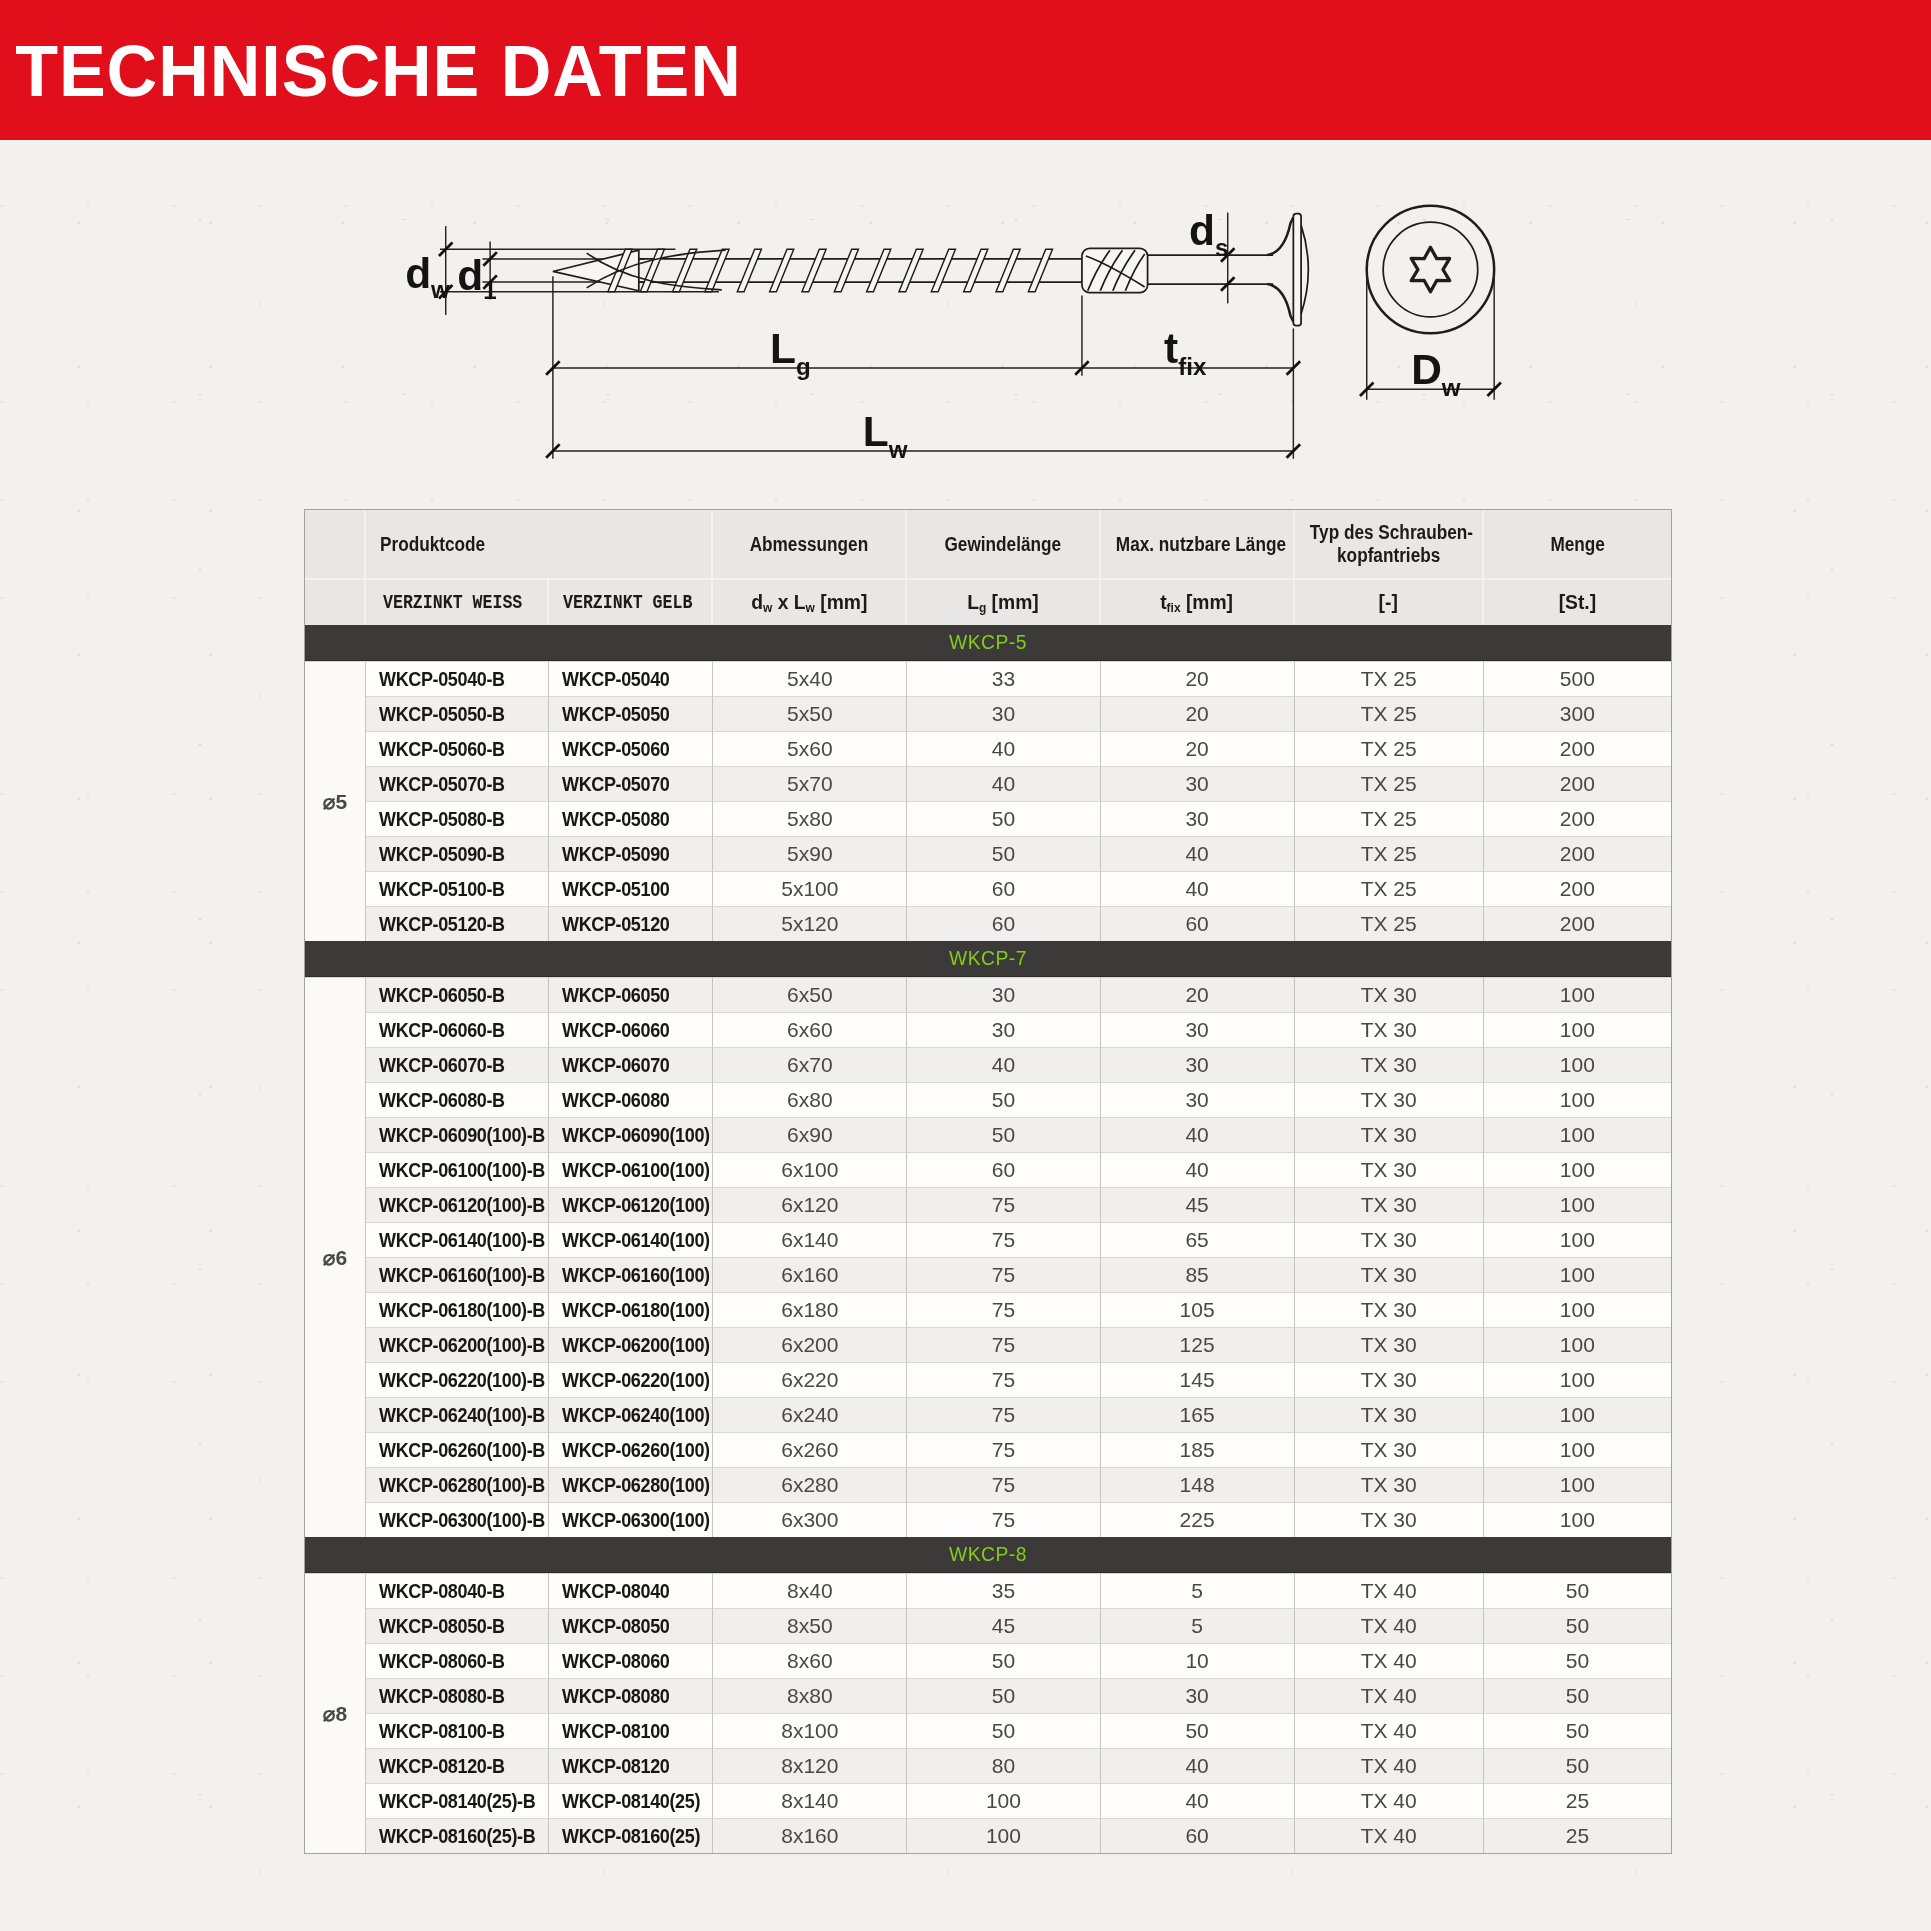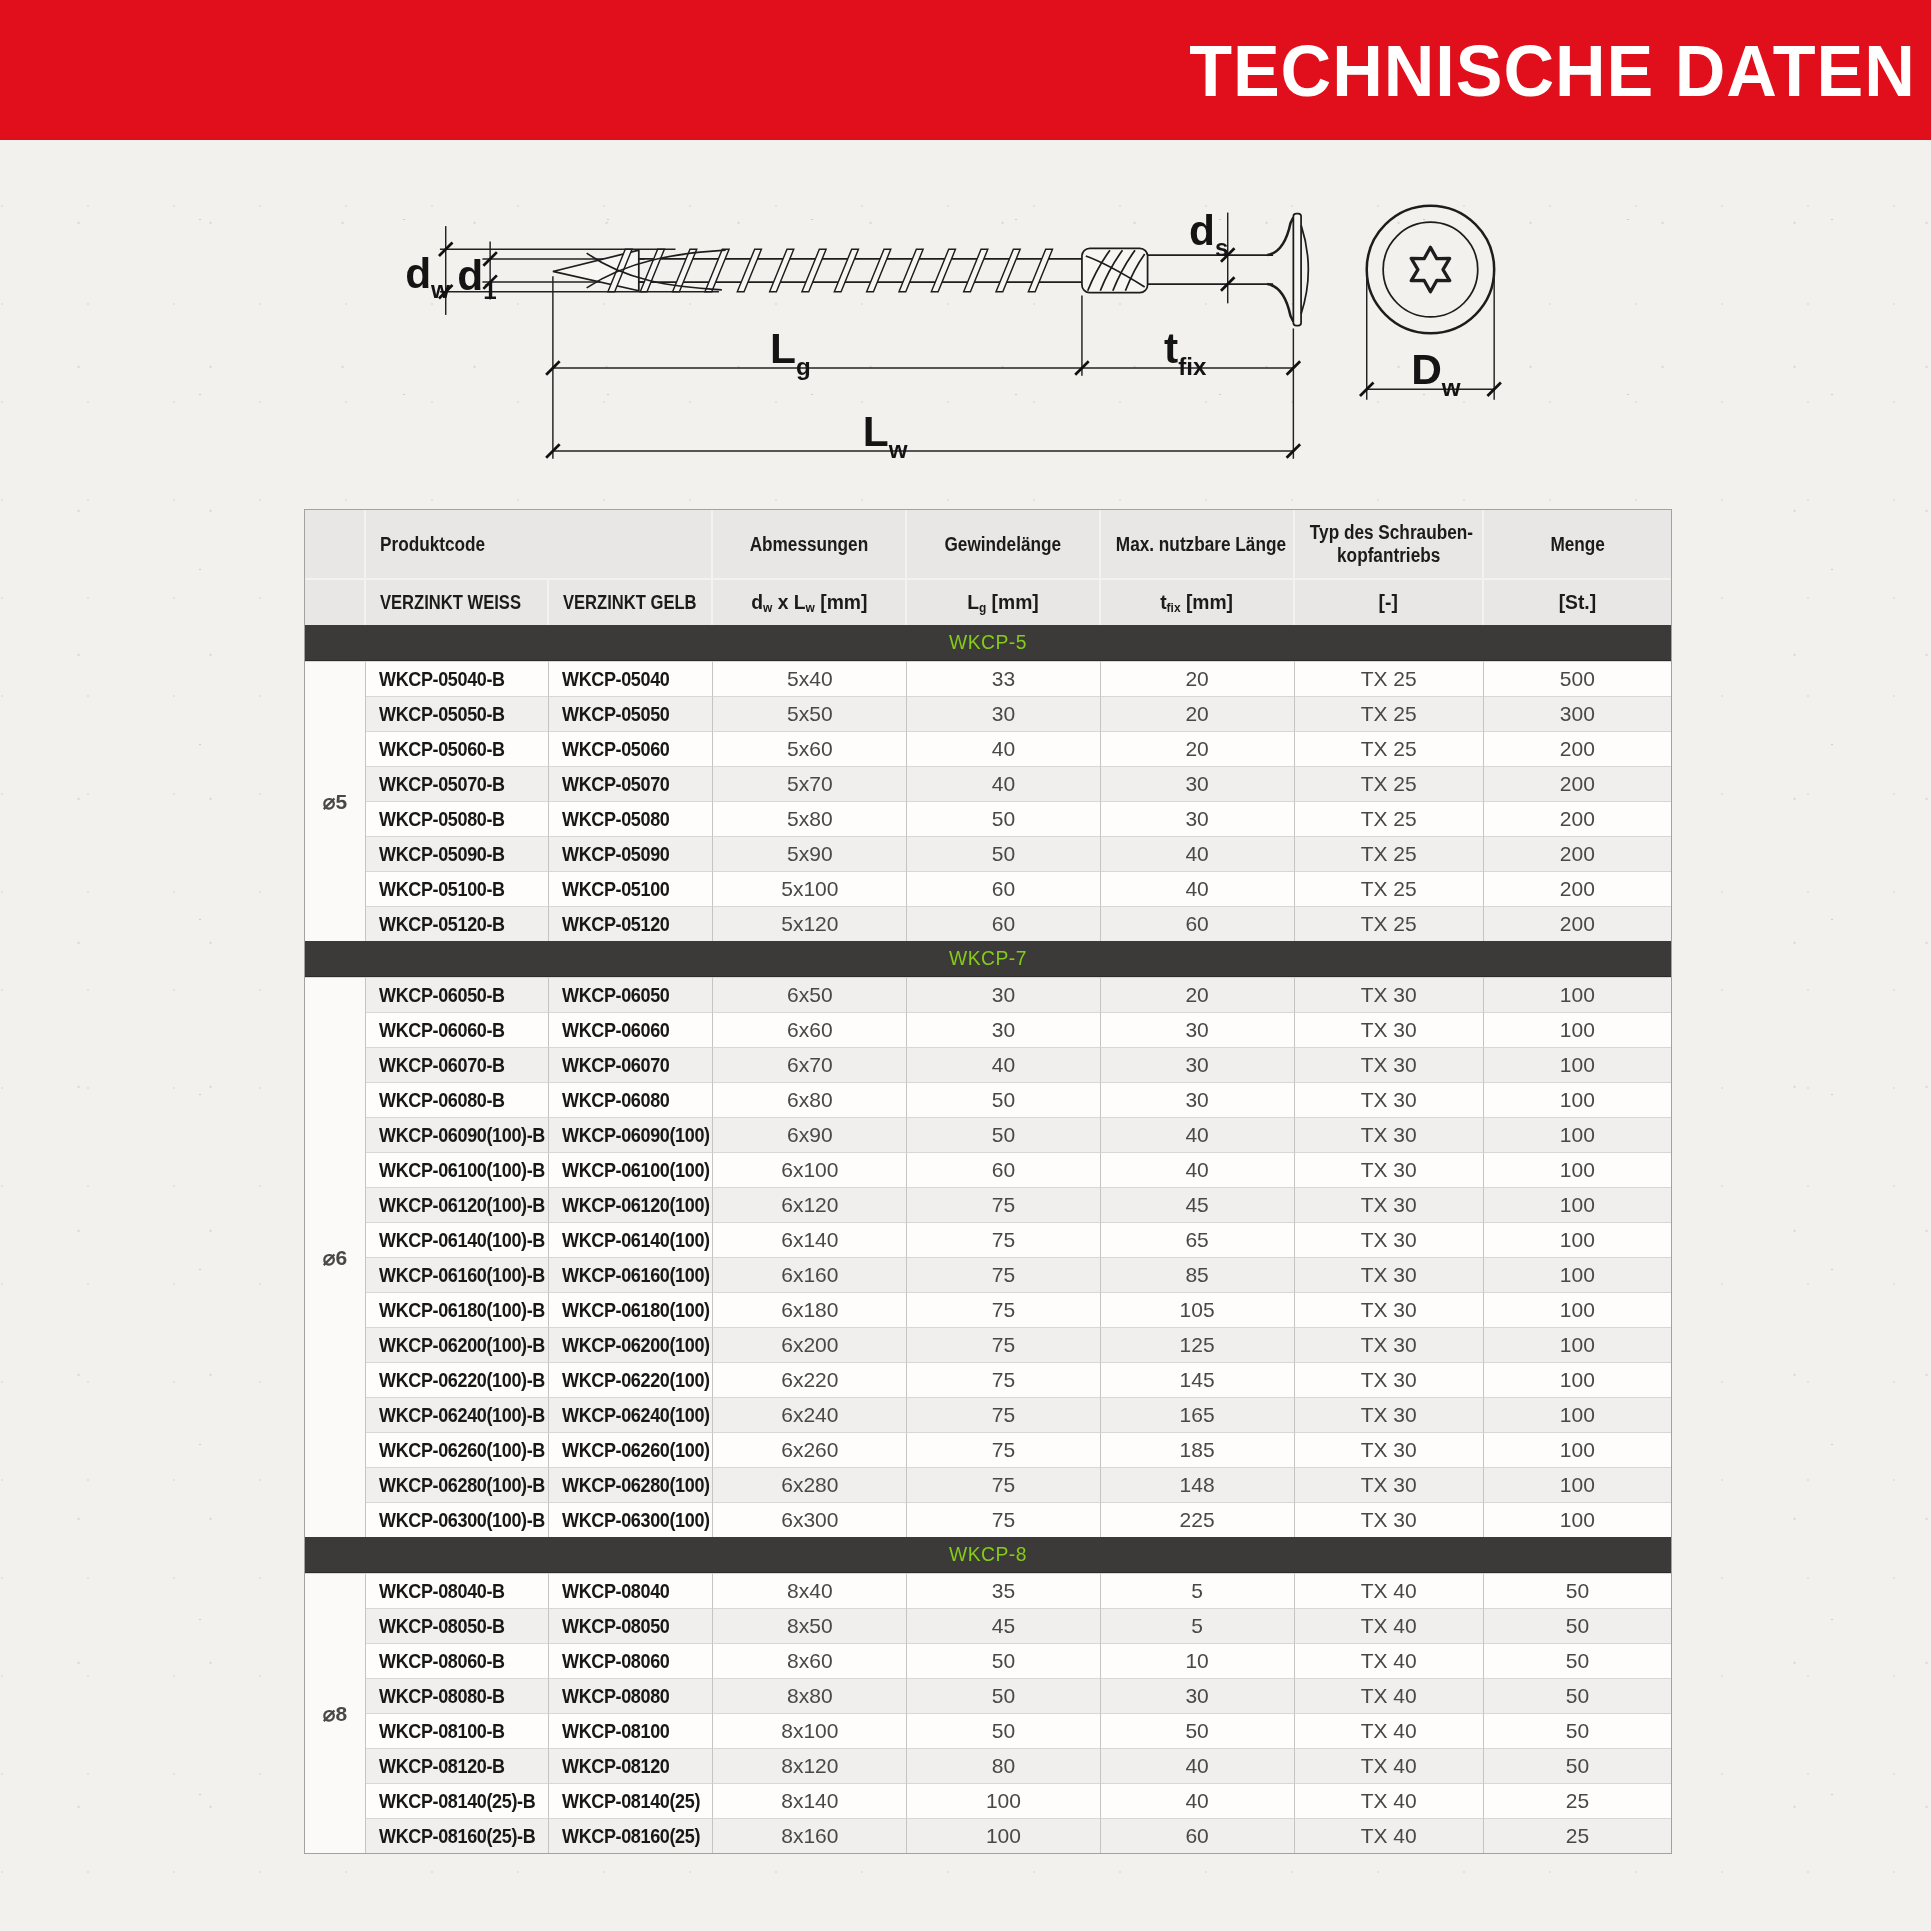--- a/index.html
+++ b/index.html
@@ -7,21 +7,21 @@
   .page{position:relative;width:1931px;height:1931px;overflow:hidden;
     background-color:#f2f1ee;
     background-image:
       radial-gradient(#d9d7d3 1px, transparent 1.4px),
       radial-gradient(#e4e2de 1px, transparent 1.3px),
       radial-gradient(#cfcdc9 0.8px, transparent 1.2px);
     background-size:132px 144px, 86px 98px, 204px 175px;
     background-position:12.6px 6.8px, 45px 59px, 98px 132px;}
   
   .banner{position:absolute;left:0;top:0;width:1931px;height:140px;background:#e00f1b;
-    display:flex;align-items:center;justify-content:flex-end;}
+    display:flex;align-items:center;justify-content:flex-start;}
   .banner h1{margin:0;color:#ffffff;font-size:73px;font-weight:bold;letter-spacing:1px;
     transform:scaleX(0.96);white-space:nowrap;}
   
   .diagram{position:absolute;left:270px;top:145px;width:1313px;height:363px;}
   .ln{stroke:#1d1d1d;stroke-width:1.8;fill:none;}
   .ln2{stroke:#1d1d1d;stroke-width:2.6;fill:none;}
   .dimln{stroke:#222;stroke-width:1.5;fill:none;}
   .tick{stroke:#111;stroke-width:2.8;}
   .solid{fill:#f7f6f3;stroke:#1d1d1d;stroke-width:1.8;}
   .crest{fill:#f7f6f3;stroke:#1d1d1d;stroke-width:1.5;}
@@ -33,21 +33,21 @@
   table.spec{width:100%;border-collapse:separate;border-spacing:0;table-layout:fixed;}
   table.spec td{box-sizing:border-box;overflow:hidden;}
   td.h{background:#e8e7e5;font-weight:bold;color:#1b1b1b;font-size:20px;text-align:center;
     border-right:2.9px solid #f3f2ef;border-bottom:2.9px solid #f3f2ef;height:70px;
     white-space:nowrap;padding:0 1.9px;}
   td.h:last-child{border-right:0;}
   td.h .ct{display:inline-block;transform:scaleX(0.86);transform-origin:center;}
   td.h.hLeft{text-align:left;padding-left:13.5px;}
   td.h.hLeft .ct{transform-origin:left center;}
   td.sub{height:45px;border-bottom:0;font-size:19.3px;}
-  td.sub.subLeft{text-align:center;padding-left:13.5px;}
+  td.sub.subLeft{text-align:right;padding-left:13.5px;font-family:Liberation Mono, monospace;}
   td.sub.subLeft .ct{transform-origin:left center;}
   .subtxt sub{font-size:0.62em;position:relative;top:0.32em;vertical-align:baseline;line-height:0;}
   tr.bar td{height:36px;background:#3b3a38;color:#84cc16;text-align:center;font-size:19.3px;
     letter-spacing:0.5px;border-bottom:1.9px solid #2c2b2a;}
   tr.data td{height:35px;font-size:21px;text-align:center;color:#49,}
   tr.data td{height:35px;font-size:21px;text-align:center;color:#494847;
     border-right:1.9px solid #c5c4c2;border-top:1.9px solid #d8d7d5;}
   tr.data td:last-child{border-right:0;}
   tr.data td.code{font-weight:bold;color:#171717;text-align:left;padding-left:12.6px;font-size:20px;
     letter-spacing:-0.4px;white-space:nowrap;}

